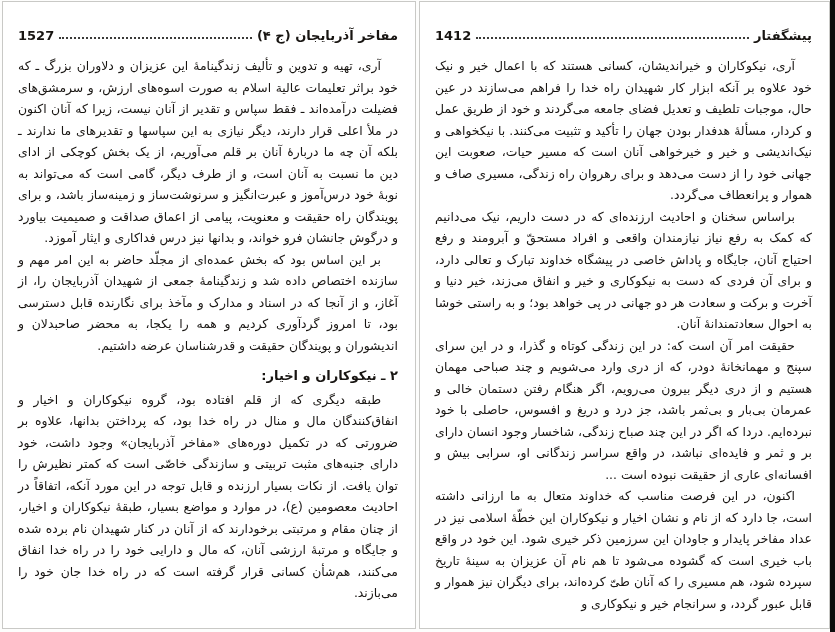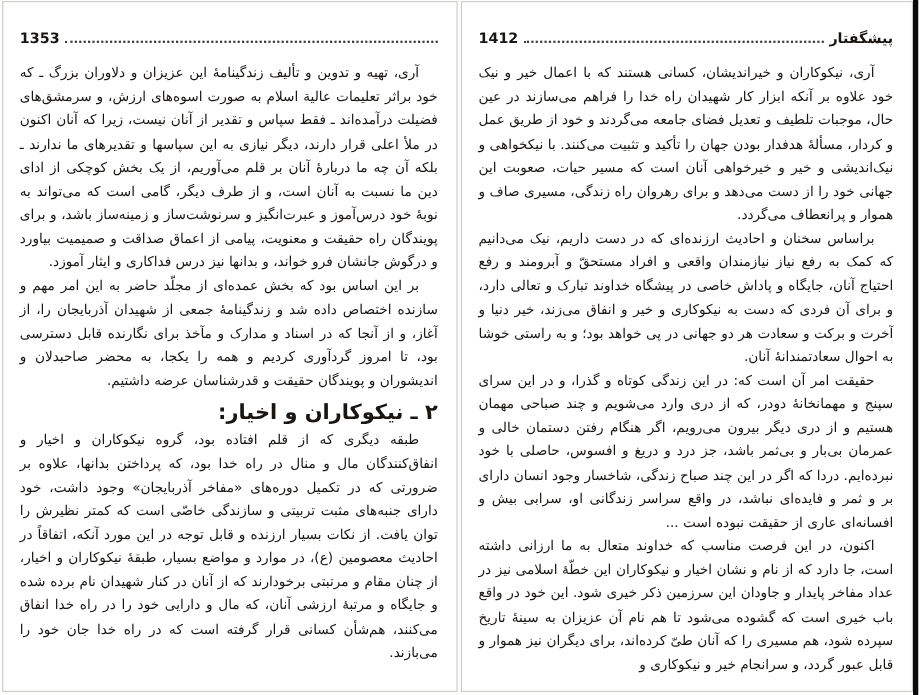--- a/index.html
+++ b/index.html
@@ -54,35 +54,36 @@
   }
   .page-body {
     font-size: 12.4px;
     line-height: 21.5px;
     text-align: justify;
     text-justify: inter-word;
   }
   .page-body p { margin: 0; }
   .page-body p.indent { text-indent: 17px; }
   .section-heading {
-    font-size: 19px;
+    font-size: 13px;
     font-weight: bold;
     margin: 9px 0 2px 0;
   }
 </style>
 </head>
 <body>
 
 <div id="screen">
 
   <div class="page left">
     <div class="page-inner">
       <div class="page-header">
+        <span>مفاخر آذربایجان (ج ۴)</span>
         <span class="leader"></span>
-        <span>1353</span>
+        <span>1527</span>
       </div>
       <div class="page-body">
         <p class="indent">آری، تهیه و تدوین و تألیف زندگینامهٔ این عزیزان و دلاوران بزرگ ـ که خود براثر تعلیمات عالیة اسلام به صورت اسوه‌های ارزش، و سرمشق‌های فضیلت درآمده‌اند ـ فقط سپاس و تقدیر از آنان نیست، زیرا که آنان اکنون در ملأ اعلی قرار دارند، دیگر نیازی به این سپاسها و تقدیرهای ما ندارند ـ بلکه آن چه ما دربارهٔ آنان بر قلم می‌آوریم، از یک بخش کوچکی از ادای دین ما نسبت به آنان است، و از طرف دیگر، گامی است که می‌تواند به نوبهٔ خود درس‌آموز و عبرت‌انگیز و سرنوشت‌ساز و زمینه‌ساز باشد، و برای پویندگان راه حقیقت و معنویت، پیامی از اعماق صداقت و صمیمیت بیاورد و درگوش جانشان فرو خواند، و بدانها نیز درس فداکاری و ایثار آموزد.</p>
         <p class="indent">بر این اساس بود که بخش عمده‌ای از مجلّد حاضر به این امر مهم و سازنده اختصاص داده شد و زندگینامهٔ جمعی از شهیدان آذربایجان را، از آغاز، و از آنجا که در اسناد و مدارک و مآخذ برای نگارنده قابل دسترسی بود، تا امروز گردآوری کردیم و همه را یکجا، به محضر صاحبدلان و اندیشوران و پویندگان حقیقت و قدرشناسان عرضه داشتیم.</p>
         <h3 class="section-heading">۲ ـ نیکوکاران و اخیار:</h3>
         <p class="indent">طبقه دیگری که از قلم افتاده بود، گروه نیکوکاران و اخیار و انفاق‌کنندگان مال و منال در راه خدا بود، که پرداختن بدانها، علاوه بر ضرورتی که در تکمیل دوره‌های «مفاخر آذربایجان» وجود داشت، خود دارای جنبه‌های مثبت تربیتی و سازندگی خاصّی است که کمتر نظیرش را توان یافت. از نکات بسیار ارزنده و قابل توجه در این مورد آنکه، اتفاقاً در احادیث معصومین (ع)، در موارد و مواضع بسیار، طبقهٔ نیکوکاران و اخیار، از چنان مقام و مرتبتی برخودارند که از آنان در کنار شهیدان نام برده شده و جایگاه و مرتبهٔ ارزشی آنان، که مال و دارایی خود را در راه خدا انفاق می‌کنند، هم‌شأن کسانی قرار گرفته است که در راه خدا جان خود را می‌بازند.</p>
       </div>
     </div>
   </div>
 

